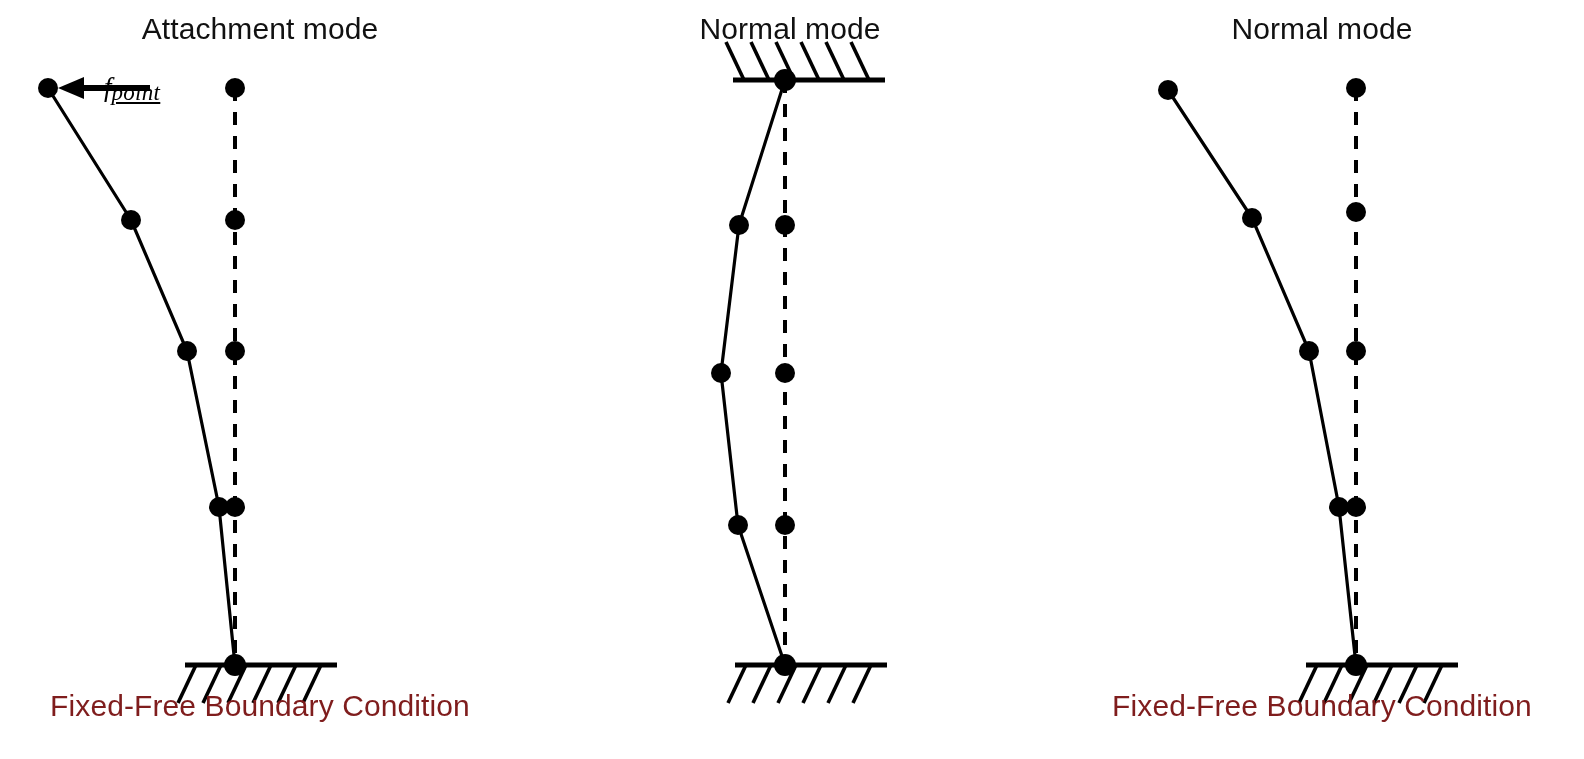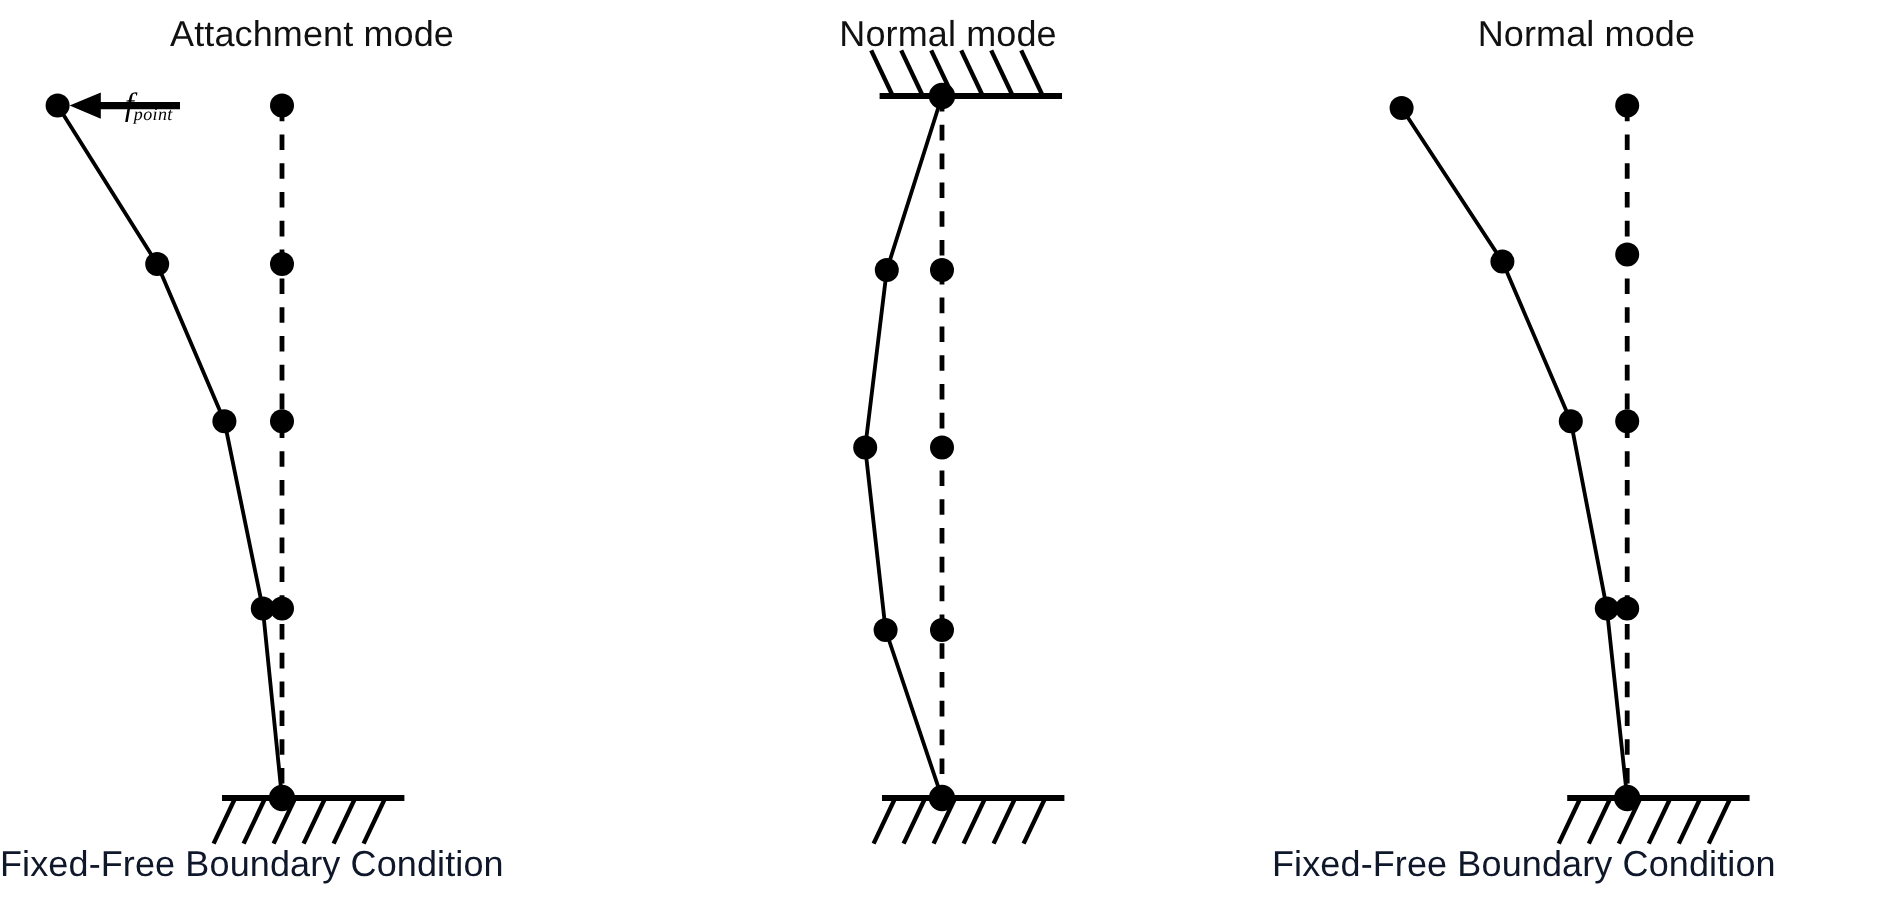--- a/index.html
+++ b/index.html
@@ -29,27 +29,28 @@
     width: 100%;
     text-align: center;
     font-size: 30px;
     line-height: 34px;
     letter-spacing: 0.1px;
     white-space: nowrap;
     color: #111111;
   }
   .panel-caption {
     position: absolute;
-    top: 703px;
+    top: 688px;
     width: 100%;
+    text-align: center;
     font-size: 30px;
     line-height: 36px;
     letter-spacing: 0.1px;
     white-space: nowrap;
-    color: #0f172a;
+    color: #7f1d1d;
   }
   .stage {
     position: absolute;
     left: 0;
     top: 0;
     width: 100%;
     height: 759px;
   }
   .stage svg {
     display: block;
@@ -57,23 +58,24 @@
   .force-label {
     position: absolute;
     font-family: "Liberation Serif", serif;
     font-style: italic;
     font-size: 27px;
     line-height: 27px;
     white-space: nowrap;
     color: #000000;
   }
   .force-label .sub {
-    font-size: 15px;
+    font-size: 23px;
     vertical-align: -4px;
     letter-spacing: 0.3px;
+    text-decoration: underline;
   }
 </style>
 </head>
 <body>
 
 <div id="figure">
 
   <div class="panel" style="left:0px; width:520px;">
     <div class="panel-title">Attachment mode</div>
 

